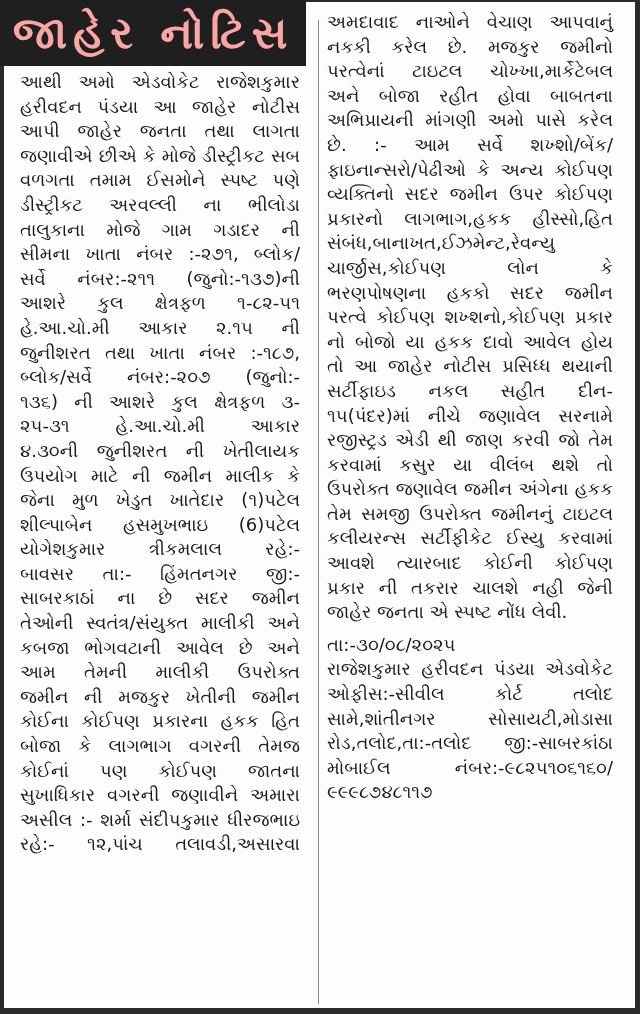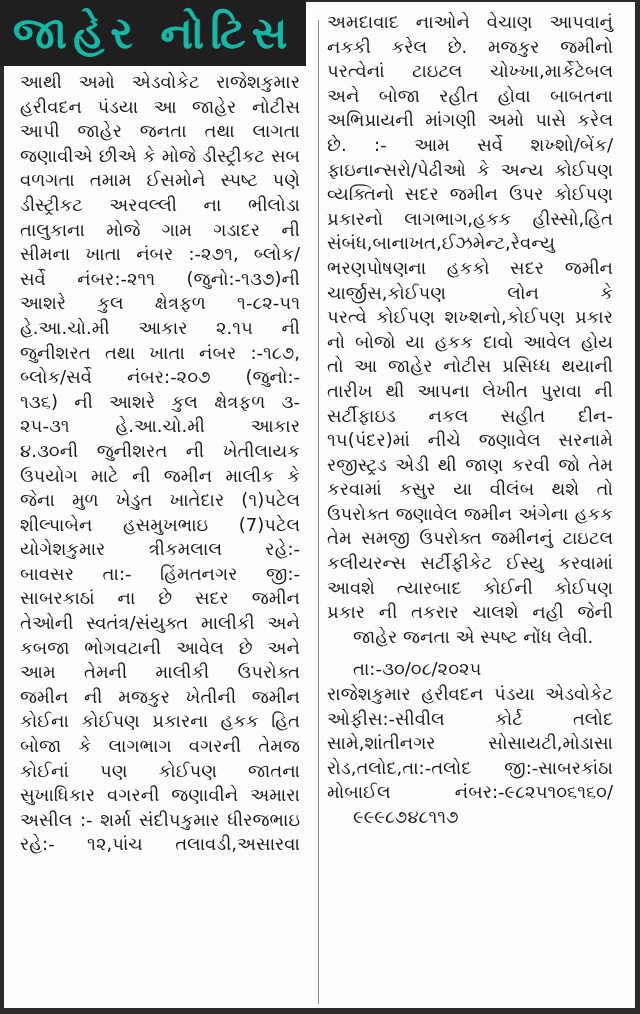--- a/index.html
+++ b/index.html
@@ -16,21 +16,21 @@
       border-left: 4px solid #2a2a2a;
       border-right: 5px solid #2a2a2a;
       border-bottom: 6px solid #2a2a2a;
       border-top: 2px solid #2a2a2a;
       background: #fdfdfd;
     }
     .banner {
       position: absolute; left: 0; top: 0;
       width: 306px; height: 66px;
       background: #1f1f1f;
-      color: #14b8a6;
+      color: #fca5a5;
       display: flex; align-items: center; justify-content: center;
       font-size: 44px; font-weight: bold;
       letter-spacing: 6px;
     }
     .divider {
       position: absolute; left: 318px; top: 20px;
       width: 1px; height: 984px;
       background: #8a8a8a;
     }
     .col {
@@ -38,21 +38,21 @@
       font-size: 18px;
       line-height: 24.6px;
       text-align: justify;
     }
     .col .line {
       display: block; white-space: nowrap;
       text-align-last: justify;
       text-align: justify;
       height: 24.6px;
     }
-    .col .line.last { text-align-last: left; margin-left: 26px; }
+    .col .line.last { text-align-last: left; }
     .left-col { left: 20px; top: 70px; width: 280px; }
     .right-col { left: 327px; top: 10px; width: 286px; }
     .bold { font-weight: normal; }
   </style>
 </head>
 <body>
 
 <div class="frame"></div>
 
 <div class="banner">
@@ -73,21 +73,21 @@
     <span class="line">સર્વે નંબર:-૨૧૧ (જુનો:-૧૩૭)ની</span>
     <span class="line">આશરે કુલ ક્ષેત્રફળ ૧-૮૨-૫૧</span>
     <span class="line">હે.આ.ચો.મી આકાર ૨.૧૫ ની</span>
     <span class="line">જુનીશરત તથા ખાતા નંબર :-૧૮૭,</span>
     <span class="line">બ્લોક/સર્વે નંબર:-૨૦૭ (જુનો:-</span>
     <span class="line">૧૩૬) ની આશરે કુલ ક્ષેત્રફળ ૩-</span>
     <span class="line">૨૫-૩૧ હે.આ.ચો.મી આકાર</span>
     <span class="line">૪.૩૦ની જુનીશરત ની ખેતીલાયક</span>
     <span class="line">ઉપયોગ માટે ની જમીન માલીક કે</span>
     <span class="line">જેના મુળ ખેડુત ખાતેદાર (૧)પટેલ</span>
-    <span class="line">શીલ્પાબેન હસમુખભાઇ (7)પટેલ</span>
+    <span class="line">શીલ્પાબેન હસમુખભાઇ (6)પટેલ</span>
     <span class="line">યોગેશકુમાર ત્રીકમલાલ રહે:-</span>
     <span class="line">બાવસર તા:- હિંમતનગર જી:-</span>
     <span class="line">સાબરકાઠાં ના છે સદર જમીન</span>
     <span class="line">તેઓની સ્વતંત્ર/સંયુક્ત માલીકી અને</span>
     <span class="line">કબજા ભોગવટાની આવેલ છે અને</span>
     <span class="line">આમ તેમની માલીકી ઉપરોક્ત</span>
     <span class="line">જમીન ની મજકુર ખેતીની જમીન</span>
     <span class="line">કોઈના કોઈપણ પ્રકારના હકક હિત</span>
     <span class="line">બોજા કે લાગભાગ વગરની તેમજ</span>
     <span class="line">કોઈનાં પણ કોઈપણ જાતના</span>
@@ -101,26 +101,25 @@
       <span class="line">અમદાવાદ નાઓને વેચાણ આપવાનું</span>
       <span class="line">નકકી કરેલ છે. મજકુર જમીનો</span>
       <span class="line">પરત્વેનાં ટાઇટલ ચોખ્ખા,માર્કેટેબલ</span>
       <span class="line">અને બોજા રહીત હોવા બાબતના</span>
       <span class="line">અભિપ્રાયની માંગણી અમો પાસે કરેલ</span>
       <span class="line">છે. :- આમ સર્વે શખ્શો/બેંક/</span>
       <span class="line">ફાઇનાન્સરો/પેઢીઓ કે અન્ય કોઈપણ</span>
       <span class="line">વ્યક્તિનો સદર જમીન ઉપર કોઈપણ</span>
       <span class="line">પ્રકારનો લાગભાગ,હકક હીસ્સો,હિત</span>
       <span class="line">સંબંધ,બાનાખત,ઈઝમેન્ટ,રેવન્યુ</span>
+      <span class="line">ચાર્જીસ,કોઈપણ લોન કે</span>
       <span class="line">ભરણપોષણના હકકો સદર જમીન</span>
-      <span class="line">ચાર્જીસ,કોઈપણ લોન કે</span>
       <span class="line">પરત્વે કોઈપણ શખ્શનો,કોઈપણ પ્રકાર</span>
       <span class="line">નો બોજો યા હકક દાવો આવેલ હોય</span>
       <span class="line">તો આ જાહેર નોટીસ પ્રસિધ્ધ થયાની</span>
-      <span class="line">તારીખ થી આપના લેખીત પુરાવા ની</span>
       <span class="line">સર્ટીફાઇડ નકલ સહીત દીન-</span>
       <span class="line">૧૫(પંદર)માં નીચે જણાવેલ સરનામે</span>
       <span class="line">રજીસ્ટ્રડ એડી થી જાણ કરવી જો તેમ</span>
       <span class="line">કરવામાં કસુર યા વીલંબ થશે તો</span>
       <span class="line">ઉપરોક્ત જણાવેલ જમીન અંગેના હકક</span>
       <span class="line">તેમ સમજી ઉપરોક્ત જમીનનું ટાઇટલ</span>
       <span class="line">કલીયરન્સ સર્ટીફીકેટ ઈસ્યુ કરવામાં</span>
       <span class="line">આવશે ત્યારબાદ કોઈની કોઈપણ</span>
       <span class="line">પ્રકાર ની તકરાર ચાલશે નહી જેની</span>
       <span class="line last">જાહેર જનતા એ સ્પષ્ટ નોંધ લેવી.</span>

